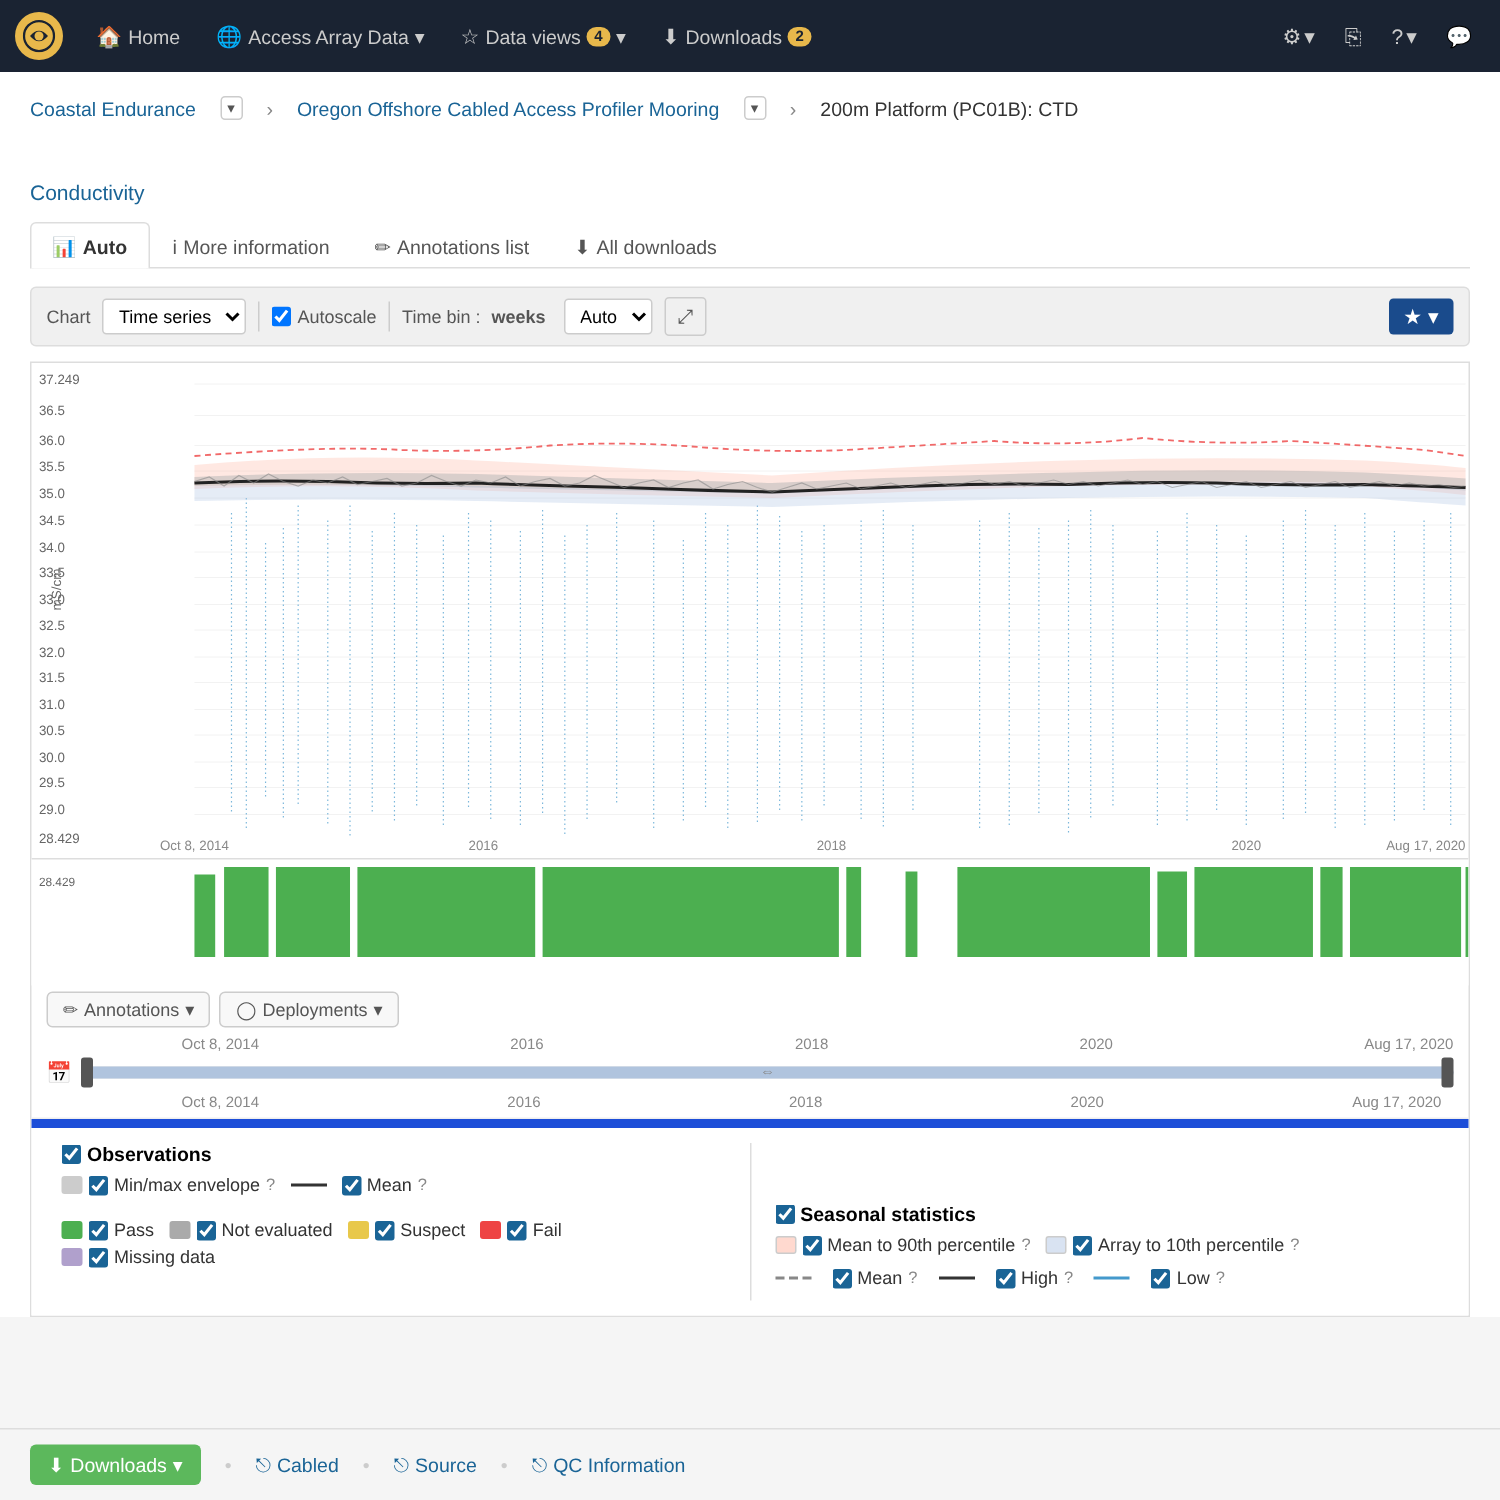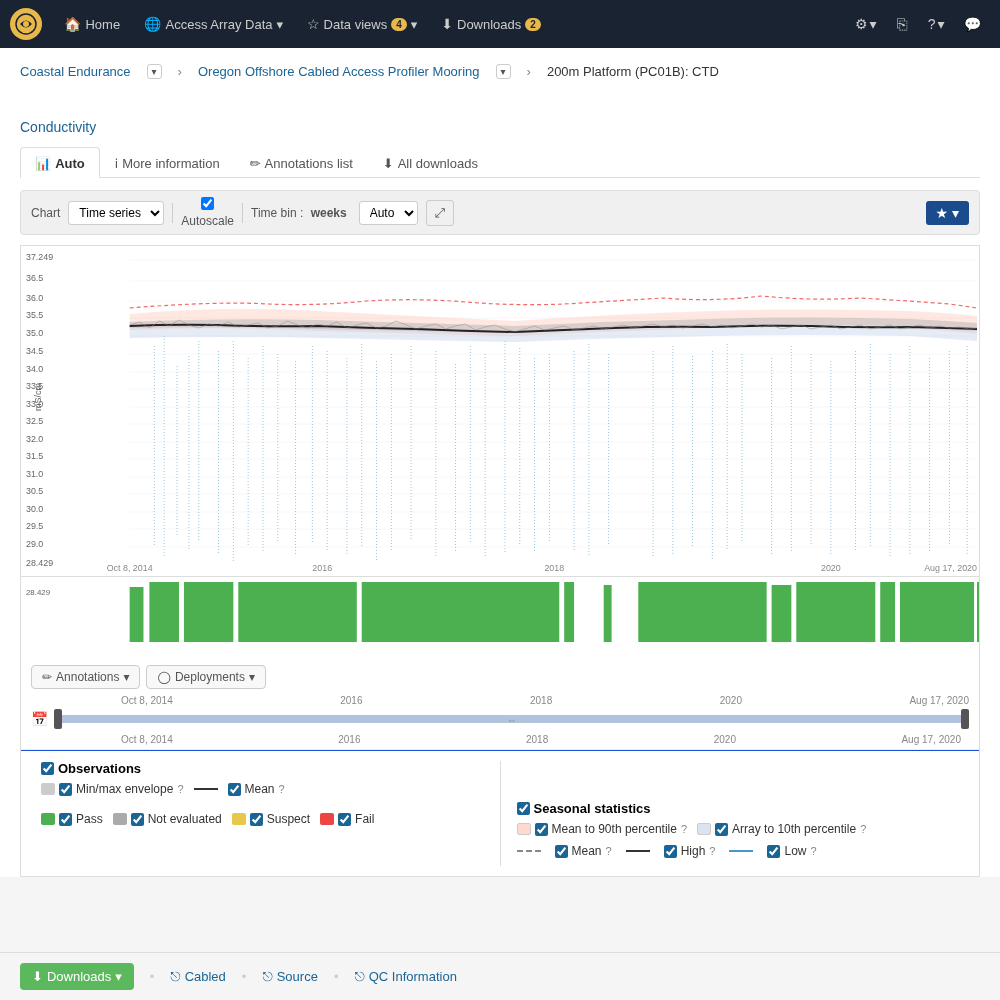--- a/index.html
+++ b/index.html
@@ -86,21 +86,21 @@
       display: flex; align-items: center; gap: 8px;
       background: #f0f0f0; border: 1px solid #ddd;
       padding: 6px 10px; border-radius: 4px; margin-bottom: 10px;
     }
     .chart-toolbar label { font-size: 12px; color: #555; }
     .chart-toolbar select {
       padding: 3px 6px; border: 1px solid #ccc; border-radius: 3px;
       font-size: 12px; background: #fff;
     }
     .chart-toolbar .checkbox-label {
-      display: flex; align-items: center; gap: 4px; font-size: 12px; flex-direction: column;
+      display: flex; gap: 4px; font-size: 12px;
     }
     .toolbar-sep { width: 1px; height: 20px; background: #ccc; }
     .toolbar-right { margin-left: auto; display: flex; gap: 4px; }
     .star-btn {
       background: #1a4b8c; color: #fff; border: none; border-radius: 3px;
       padding: 4px 10px; cursor: pointer; font-size: 14px;
     }
     .expand-btn {
       background: none; border: 1px solid #ccc; border-radius: 3px;
       padding: 4px 8px; cursor: pointer; color: #555; font-size: 13px;
@@ -122,21 +122,21 @@
       border-top: 1px solid #ddd;
       background: #fff;
       height: 85px;
       position: relative;
     }
 
     
     .legend-container {
       padding: 10px 20px;
       background: #fff;
-      border-top: 1px solid #1d4ed8;
+      border-top: 6px solid #1d4ed8;
     }
     .legend-row {
       display: flex; align-items: center; flex-wrap: wrap; gap: 10px;
       margin-bottom: 8px;
     }
     .legend-section-title {
       font-size: 13px; font-weight: bold; display: flex; align-items: center; gap: 4px;
     }
     .legend-item {
       display: flex; align-items: center; gap: 4px; font-size: 12px; color: #333;
@@ -500,20 +500,27 @@
                 <span style="width:14px;height:12px;background:#e8c84b;border-radius:2px;display:inline-block;"></span>
                 <input type="checkbox" checked="" class="legend-checkbox" style="">
                 <span>Suspect</span>
               </div>
               <div class="legend-item">
                 <span style="width:14px;height:12px;background:#e44;border-radius:2px;display:inline-block;"></span>
                 <input type="checkbox" checked="" class="legend-checkbox" style="">
                 <span>Fail</span>
               </div>
             </div>
+            <div class="qartod-row" style="margin-top:4px;">
+              <div class="legend-item">
+                <span style="width:14px;height:12px;background:#b0a0cc;border-radius:2px;display:inline-block;"></span>
+                <input type="checkbox" checked="" class="legend-checkbox" style="">
+                <span>Missing data</span>
+              </div>
+            </div>
           </div>
         </div>
 
         <div style="flex:1; padding-left:16px;margin-top:40px;">
           <div class="legend-row" style="margin-bottom:6px;">
             <label class="legend-section-title">
               <input type="checkbox" checked="" class="legend-checkbox" style="">
               <strong>Seasonal statistics</strong>
             </label>
           </div>

